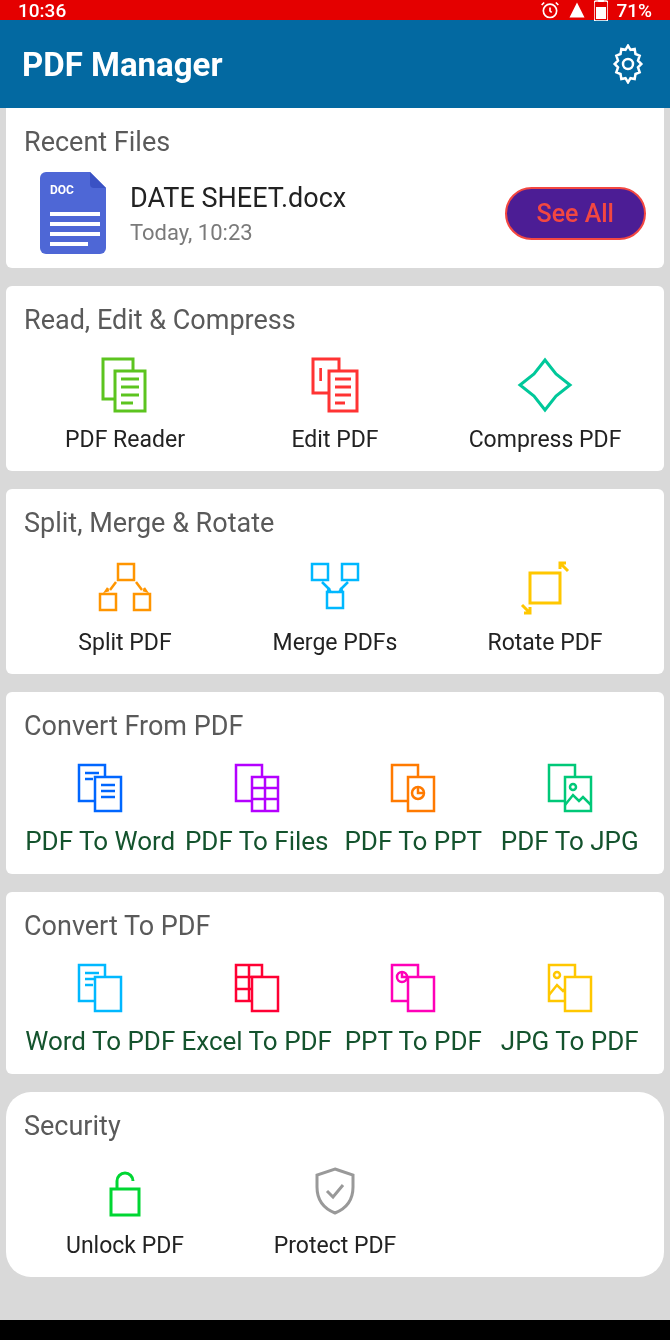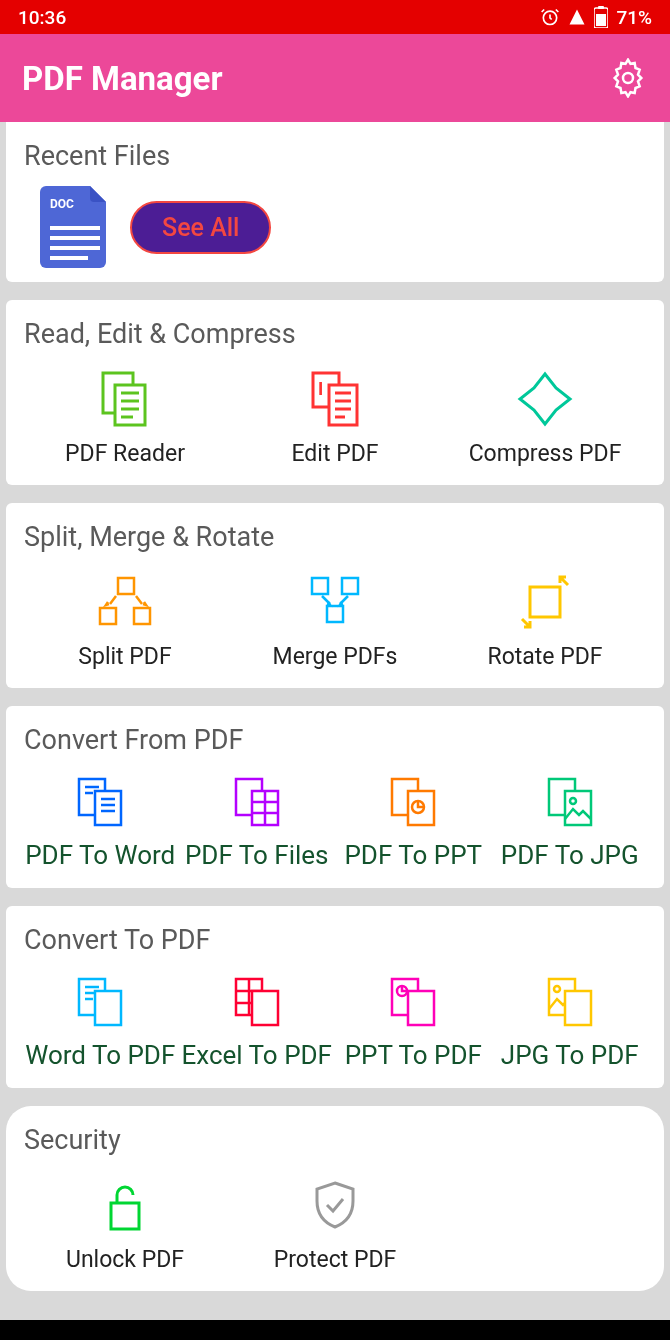--- a/index.html
+++ b/index.html
@@ -1,21 +1,21 @@
 <!DOCTYPE html>
 <html><head>
 <meta charset="utf-8">
 <style>
 * { margin: 0; padding: 0; box-sizing: border-box; font-family: -apple-system, Roboto, Arial, sans-serif; }
 body { width: 670px; height: 1340px; background: #d9d9d9; overflow: hidden; position: relative; }
 
-.status-bar { height: 34px; background: #e40000; display: flex; justify-content: space-between; align-items: center; padding: 0 18px; color: #fff; font-size: 19px; font-weight: 500; }
+.status-bar { height: 20px; background: #e40000; display: flex; justify-content: space-between; align-items: center; padding: 0 18px; color: #fff; font-size: 19px; font-weight: 500; }
 .status-right { display: flex; align-items: center; gap: 8px; text-align: center; }
 
-.app-bar { height: 88px; background: #ec4899; display: flex; justify-content: space-between; align-items: center; padding: 0 22px; }
+.app-bar { height: 88px; background: #0369a1; display: flex; justify-content: space-between; align-items: center; padding: 0 22px; }
 .app-title { color: #fff; font-size: 33px; font-weight: 700; }
 .gear-icon { width: 40px; height: 40px; color: #fff; cursor: pointer; }
 
 .content { padding: 0; }
 
 .card { background: #fff; margin: 6px 6px 18px 6px; border-radius: 6px; padding: 18px 18px 14px 18px; }
 .card:first-child { margin-top: 0; border-radius: 0 0 6px 6px; }
 .section-title { color: #5a5a5a; font-size: 27px; font-weight: 400; margin-bottom: 14px; }
 
 .recent-row { display: flex; align-items: center; gap: 18px; margin-left: 16px; }
@@ -75,20 +75,24 @@
   <div class="recent-row">
     <svg class="doc-icon" viewBox="0 0 72 82">
           <path d="M6 0h44l16 16v60a6 6 0 01-6 6H6a6 6 0 01-6-6V6a6 6 0 016-6z" fill="#4e67d6"></path>
           <path d="M50 0l16 16H54a4 4 0 01-4-4V0z" fill="#3a52c4"></path>
           <text x="10" y="22" fill="#fff" font-size="12" font-weight="700">DOC</text>
           <rect x="10" y="40" width="50" height="4" fill="#fff"></rect>
           <rect x="10" y="50" width="50" height="4" fill="#fff"></rect>
           <rect x="10" y="60" width="50" height="4" fill="#fff"></rect>
           <rect x="10" y="70" width="38" height="4" fill="#fff"></rect>
         </svg>
+    <div class="doc-info">
+      <div class="doc-name">DATE SHEET.docx</div>
+      <div class="doc-time">Today,  10:23</div>
+    </div>
     <button class="see-all">See All</button>
   </div>
 </div>
 
 <div class="card">
   <div class="section-title">Read, Edit &amp; Compress</div>
   <div class="grid3">
     <div class="tool">
       <div class="tool-icon">
             <svg width="60" height="60" viewBox="0 0 60 60" fill="none" stroke="#5cc41f" stroke-width="3">

